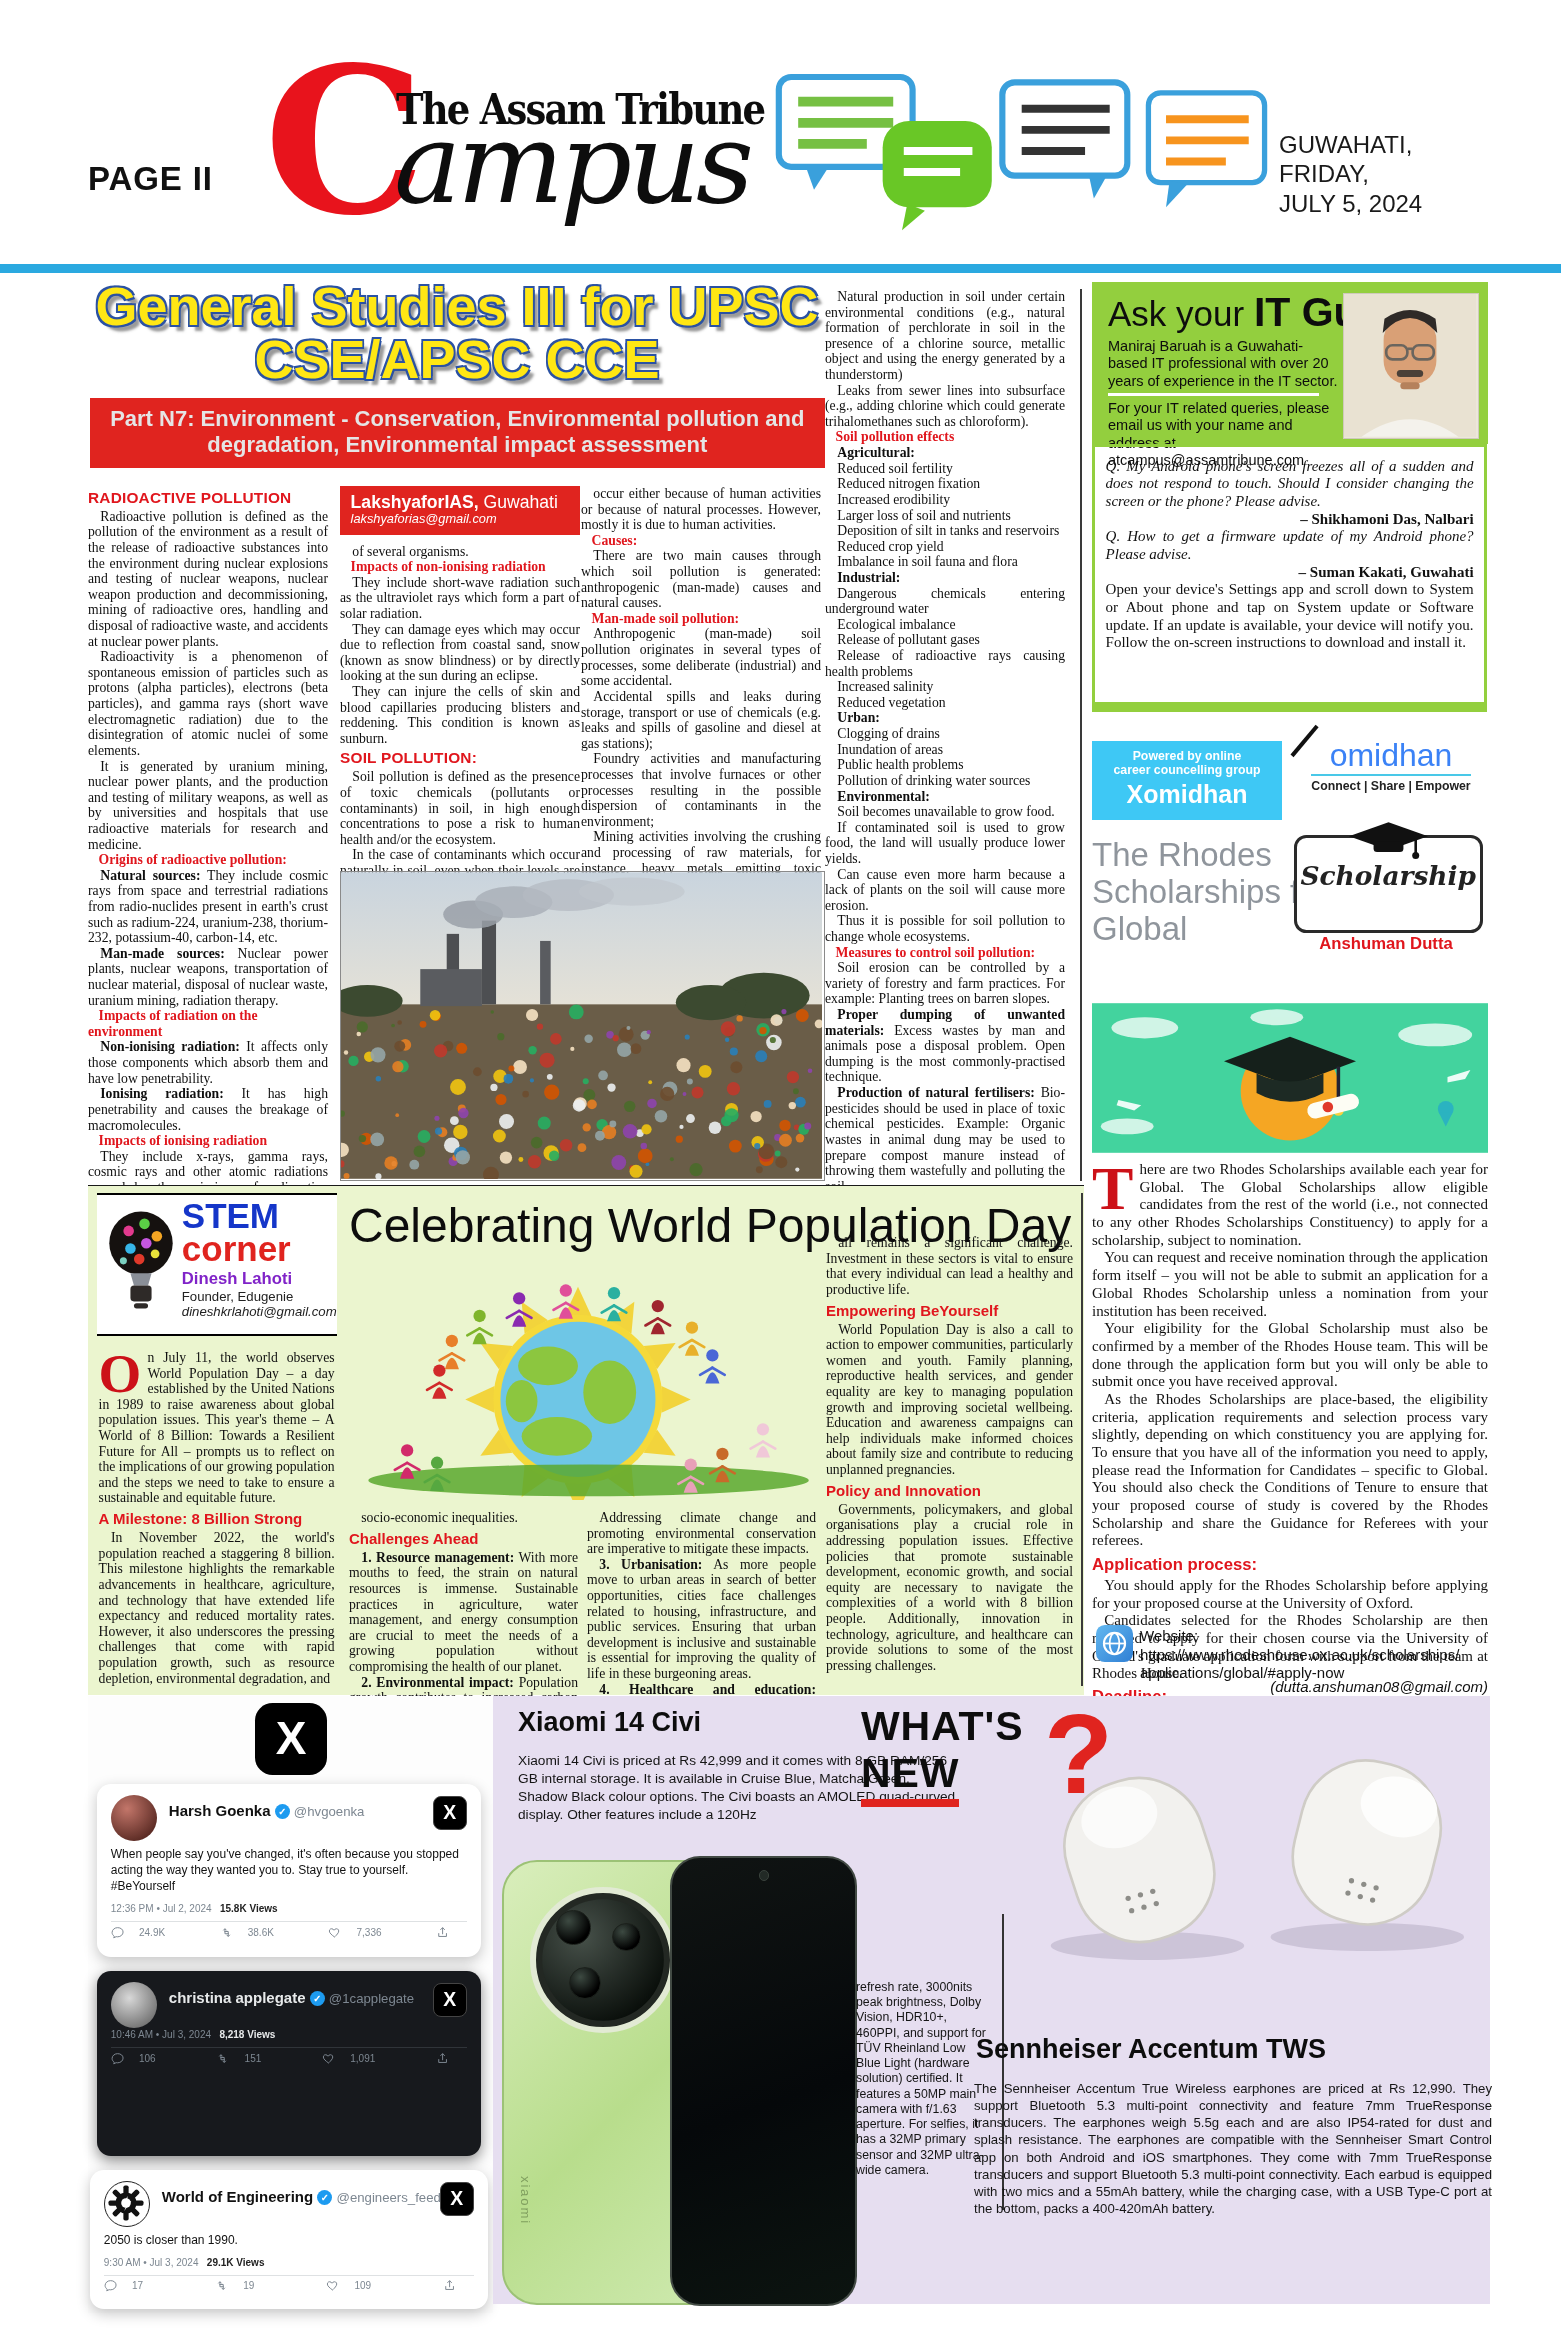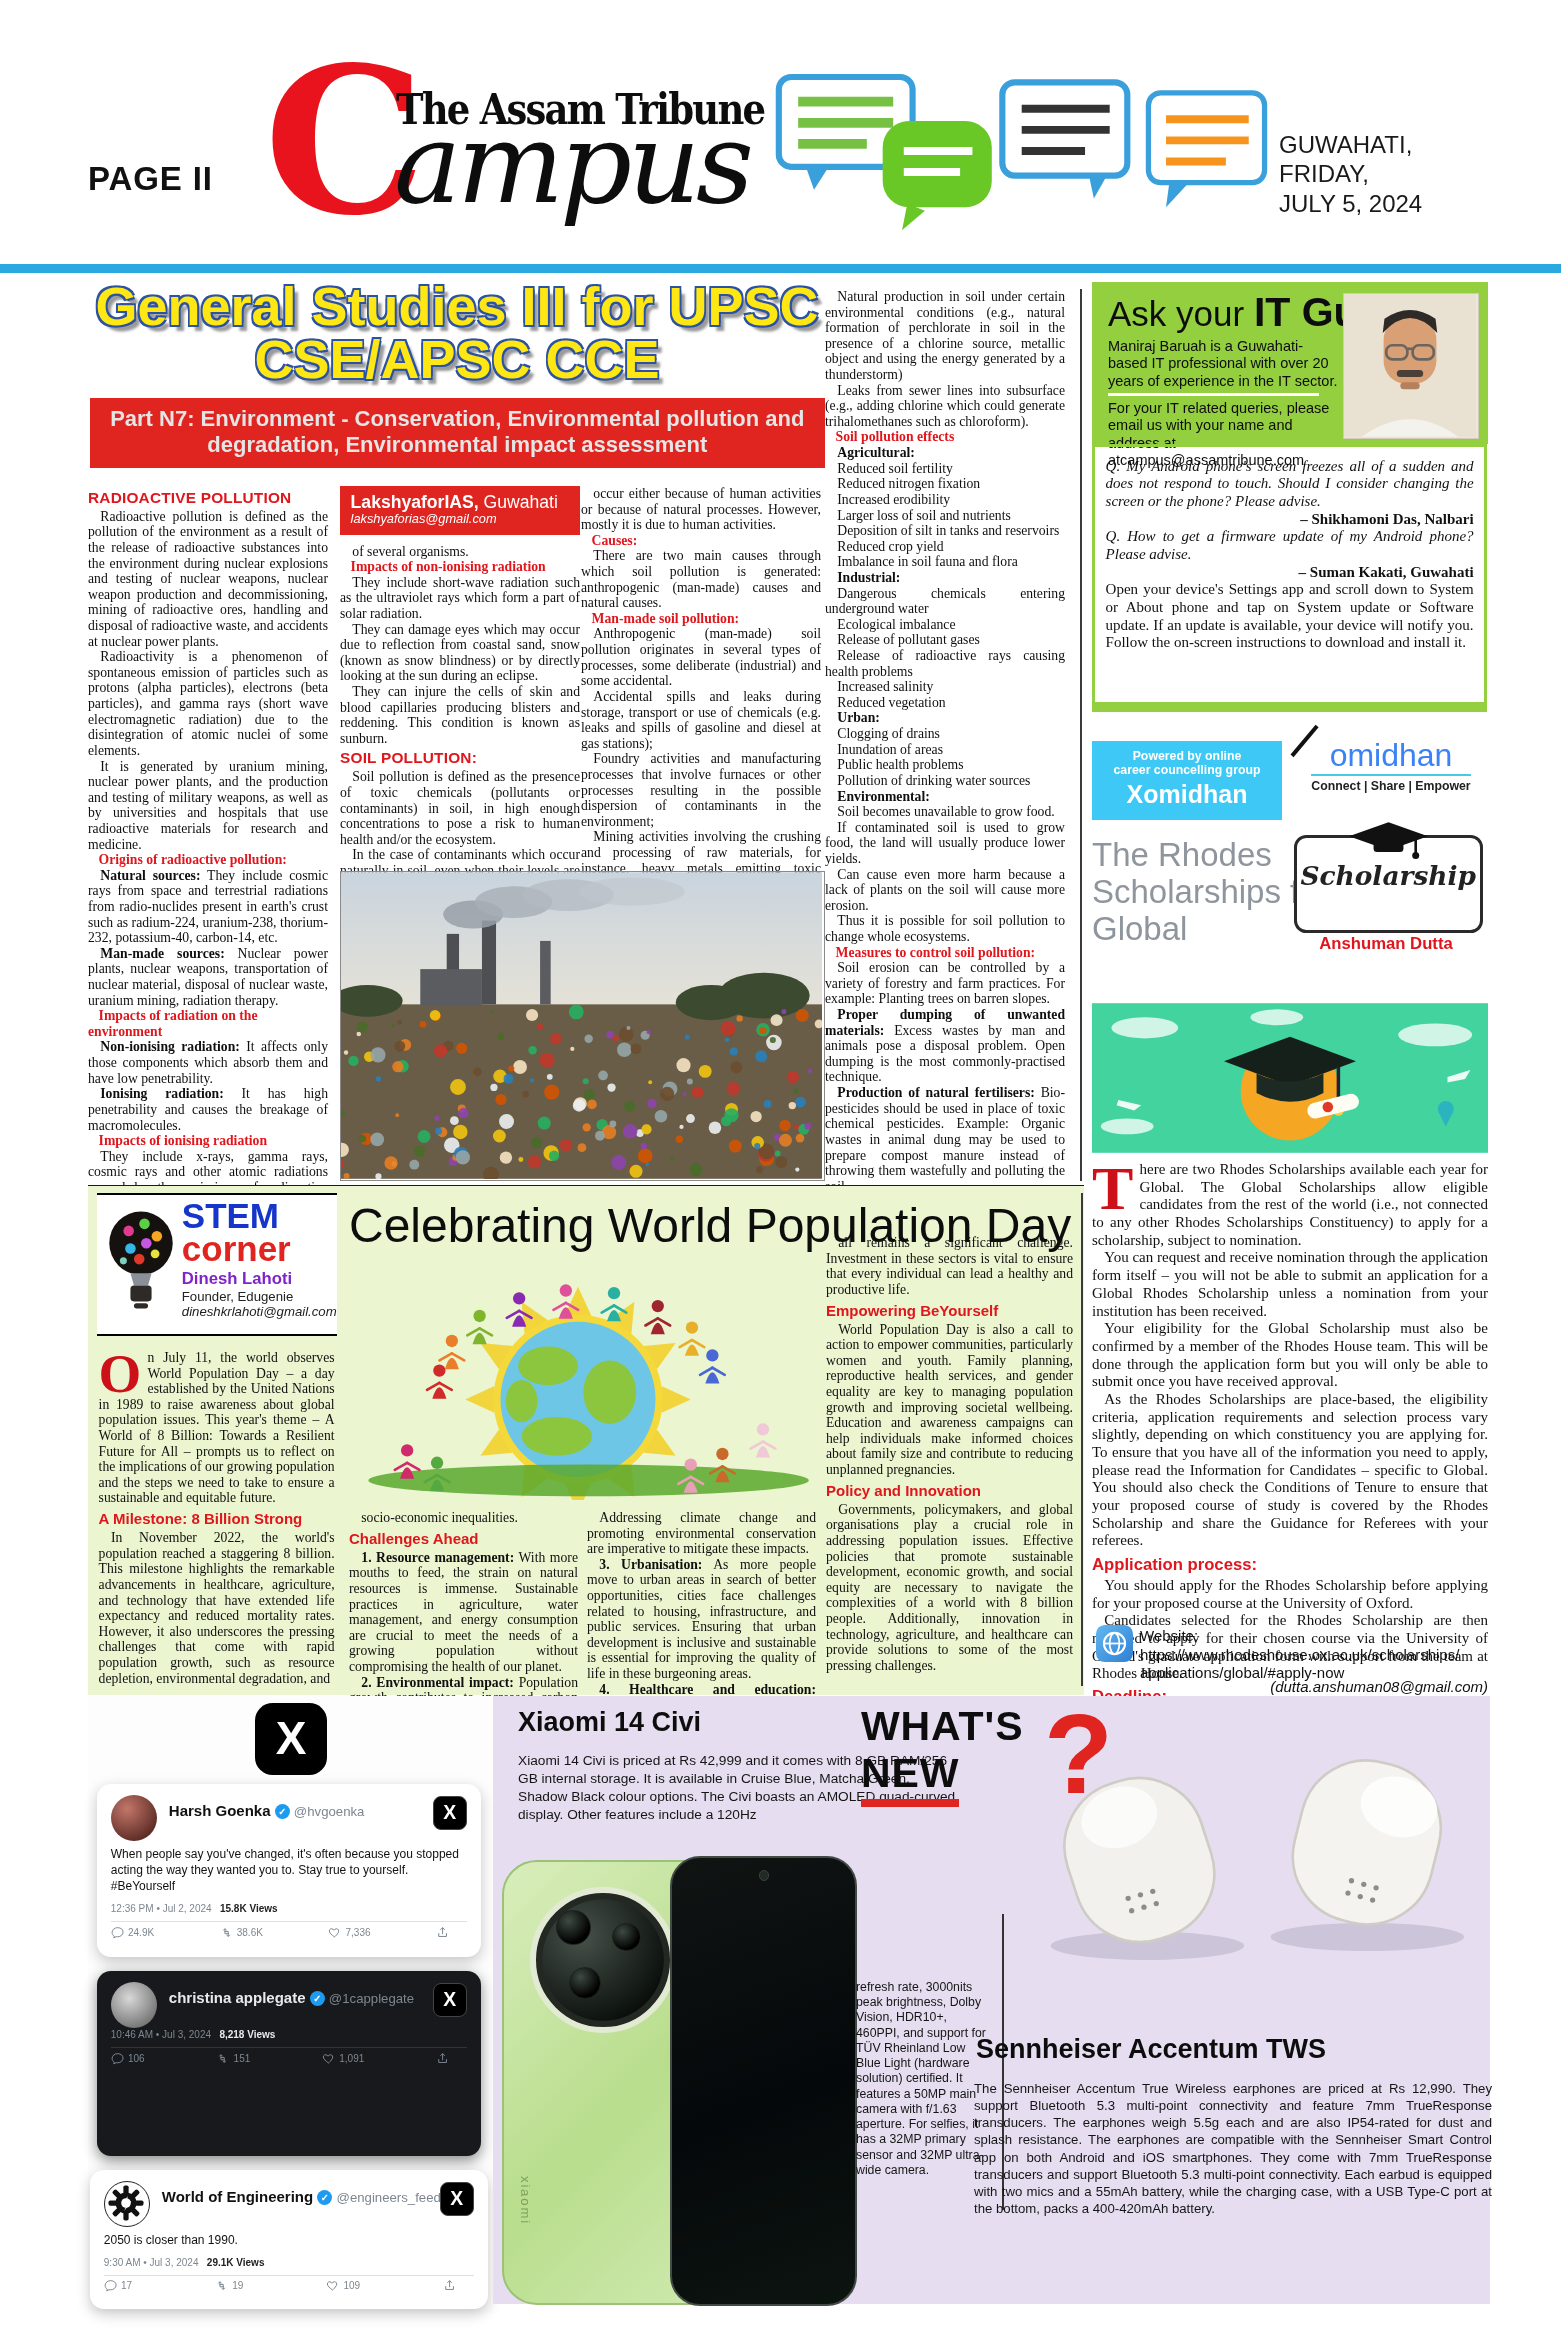--- a/index.html
+++ b/index.html
@@ -112,21 +112,21 @@
   .t-name{position:absolute;left:58px;top:5.3px;font-family:"Liberation Sans",sans-serif;font-weight:bold;font-size:15px;}
   .t-handle{font-family:"Liberation Sans",sans-serif;font-weight:normal;font-size:13.2px;color:#7d8791;}
   .t-badge{display:inline-block;width:15px;height:15px;border-radius:50%;background:#1d9bf0;color:#fff;font-size:9.7px;line-height:15px;text-align:center;vertical-align:0.9px;font-family:"Liberation Sans",sans-serif;}
   .t-x{position:absolute;right:0;top:0;width:32px;height:32px;background:#000;border:0.9px solid #444;border-radius:8px;color:#fff;text-align:center;font-family:"Liberation Sans",sans-serif;font-weight:bold;font-size:19.4px;line-height:30px;}
   .t-text{font-family:"Liberation Sans",sans-serif;font-size:12px;line-height:1.35;white-space:pre-line;margin:3.5px 0 8.8px;}
   .t-meta{font-family:"Liberation Sans",sans-serif;font-size:10px;color:#7d8791;margin-bottom:7px;}
   .t-meta b{color:inherit;}
   .tcard:not(.dark) .t-meta b{color:#222;}
   .tcard.dark .t-meta b{color:#e7e9ea;}
   .t-actions{display:flex;justify-content:space-between;padding:3.5px 17.6px 0 0;font-family:"Liberation Sans",sans-serif;font-size:10px;color:#7d8791;border-top:0.9px solid rgba(125,135,145,.25);}
-  .t-act{display:flex;align-items:center;gap:4px;}
+  .t-act{display:flex;align-items:center;gap:15px;}
   .t-act svg{display:block;}
 
   #lav{left:493px;top:1696px;width:997px;height:608px;background:#e6def0;}
   #xiaomi-title{position:absolute;left:25px;top:10.6px;font-family:"Liberation Sans",sans-serif;font-weight:bold;font-size:27px;color:#0d0d0d;}
   #xiaomi-p{position:absolute;left:25px;top:56px;width:445px;font-family:"Liberation Sans",sans-serif;font-size:13.7px;line-height:1.32;color:#151515;}
   #whats-block{position:absolute;left:368px;top:7px;width:264px;}
   .whats-1{font-family:"Liberation Sans",sans-serif;font-weight:bold;font-size:41px;color:#0d0d0d;letter-spacing:0.9px;}
   .whats-2{font-family:"Liberation Sans",sans-serif;font-weight:bold;font-size:41px;color:#0d0d0d;letter-spacing:0.9px;display:inline-block;border-bottom:8px solid #e0241f;padding-bottom:1.8px;}
   .whats-q{position:absolute;left:183px;top:-5.3px;font-family:"Liberation Sans",sans-serif;font-weight:bold;font-size:113px;line-height:1;color:#e0241f;}
   #phone{position:absolute;left:3.5px;top:160px;width:370px;height:448px;}

